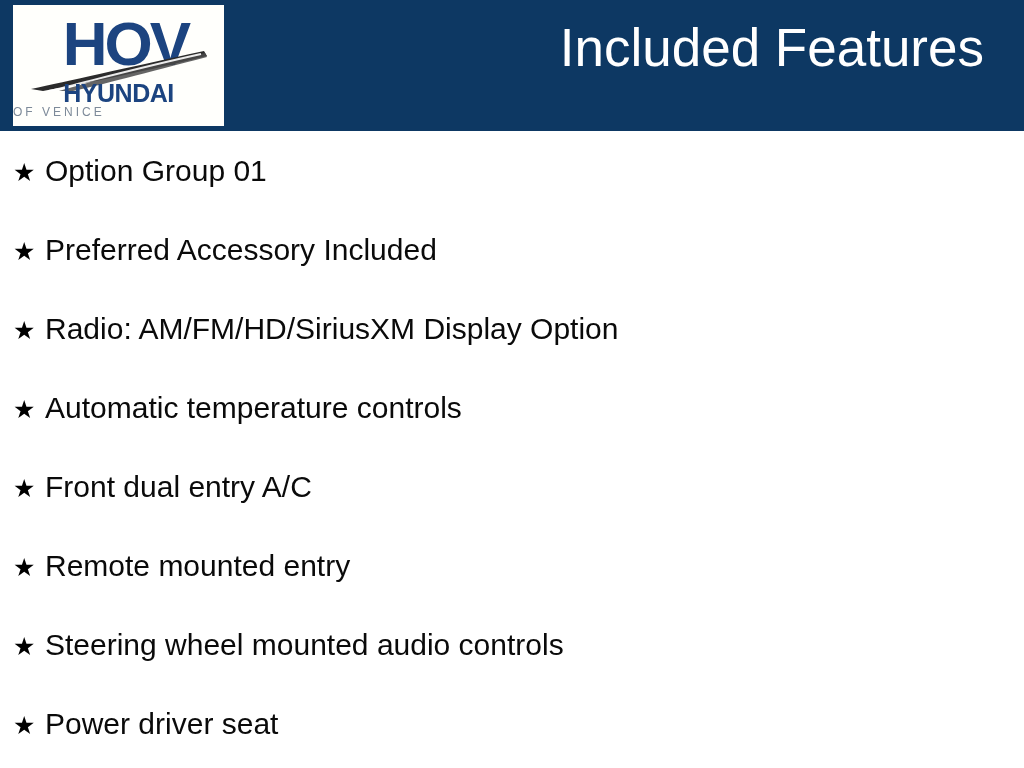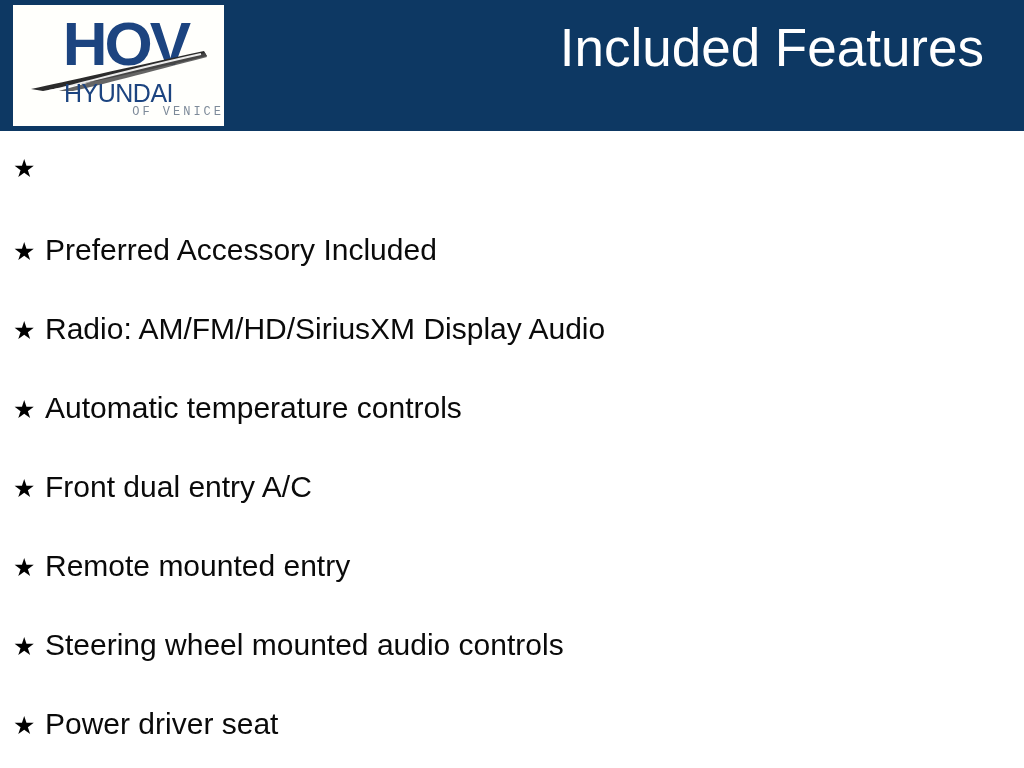--- a/index.html
+++ b/index.html
@@ -85,33 +85,33 @@
   }
 
   .logo-hyundai {
     position: absolute;
     left: 0;
     top: 76px;
     width: 211px;
     text-align: center;
     font-family: "Liberation Sans", sans-serif;
     font-size: 25px;
-    font-weight: 400;
+    font-weight: 700;
     color: #1c4480;
     letter-spacing: -0.5px;
     line-height: 1;
   }
 
   .logo-venice {
     position: absolute;
     left: 0;
     top: 101px;
     width: 211px;
-    text-align: right;
-    font-family: Liberation Mono, monospace;
+    text-align: left;
+    font-family: Liberation Sans, sans-serif;
     font-size: 12px;
     font-weight: 400;
     color: #7d8a99;
     letter-spacing: 3px;
     line-height: 1;
   }
 
   
   .features {
     position: absolute;
@@ -174,28 +174,29 @@
       </div>
     </div>
 
     <div class="slide-title">Included Features</div>
 
   </div>
 
   <ul class="features" id="feature-list">
       <li class="feature-row" style="top: 25px;">
         <span class="feature-bullet">★</span>
+        <span class="feature-label">Option Group 01</span>
       </li>
       <li class="feature-row" style="top: 104px;">
         <span class="feature-bullet">★</span>
         <span class="feature-label">Preferred Accessory Included</span>
       </li>
       <li class="feature-row" style="top: 183px;">
         <span class="feature-bullet">★</span>
-        <span class="feature-label">Radio: AM/FM/HD/SiriusXM Display Audio</span>
+        <span class="feature-label">Radio: AM/FM/HD/SiriusXM Display Option</span>
       </li>
       <li class="feature-row" style="top: 262px;">
         <span class="feature-bullet">★</span>
         <span class="feature-label">Automatic temperature controls</span>
       </li>
       <li class="feature-row" style="top: 341px;">
         <span class="feature-bullet">★</span>
         <span class="feature-label">Front dual entry A/C</span>
       </li>
       <li class="feature-row" style="top: 420px;">

